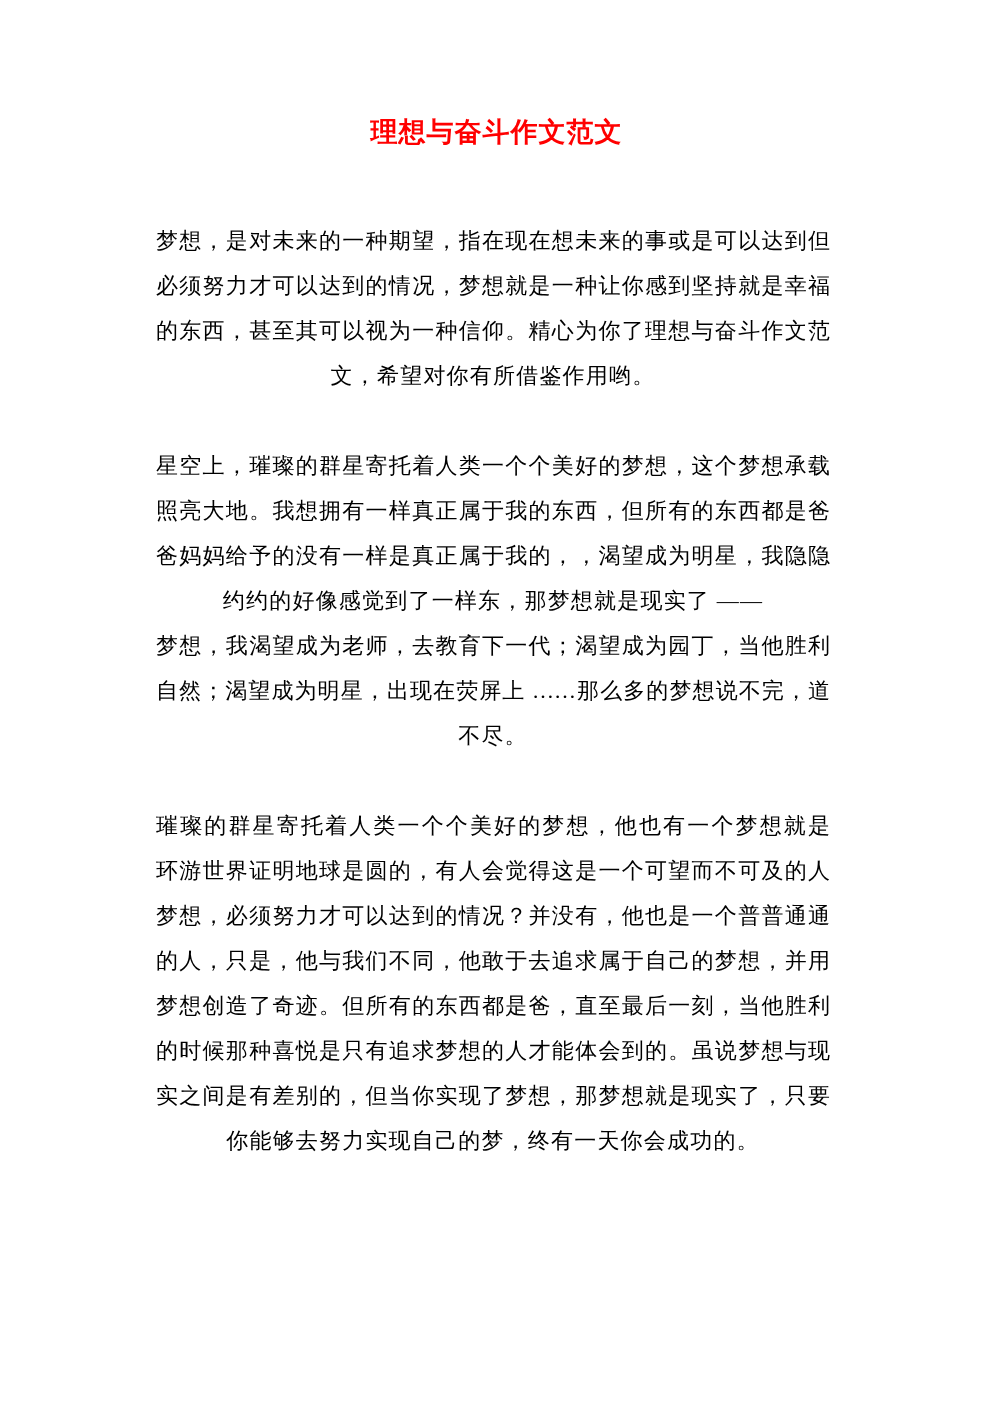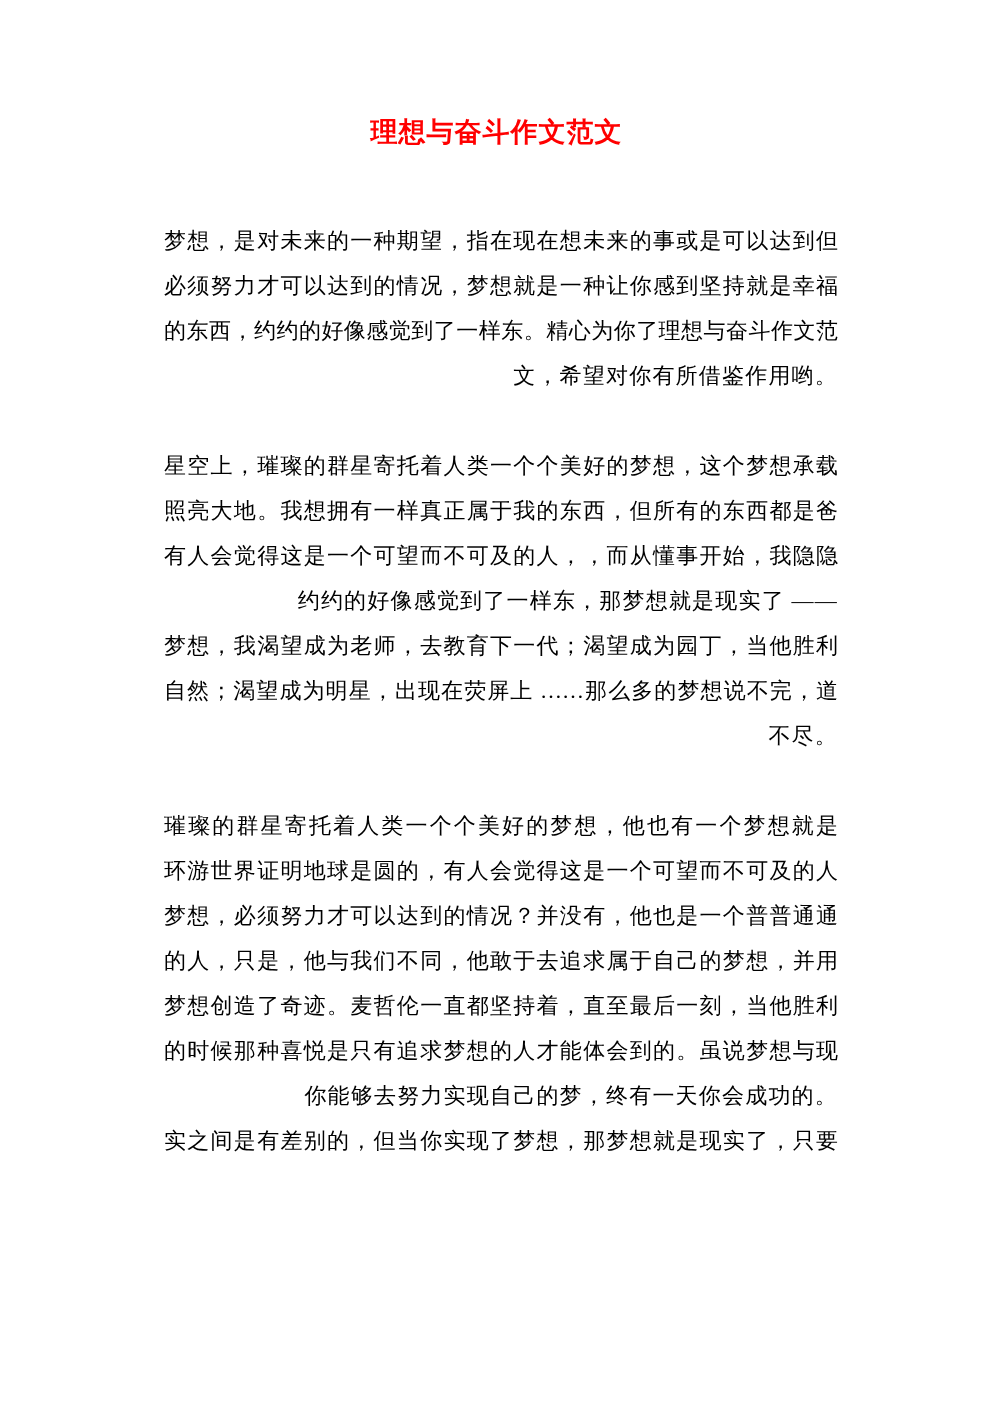--- a/index.html
+++ b/index.html
@@ -26,27 +26,27 @@
     letter-spacing: 1px;
   }
   .content {
     margin-left: 148px;
     margin-top: 66px;
     width: 674px;
     font-size: 22px;
     line-height: 45px;
   }
   .para {
-    margin: 0 0 45px 16px;
+    margin: 0 0 45px 8px;
     padding: 0;
   }
   .line {
     display: block;
     width: 674px;
-    text-align: right;
+    text-align: center;
     letter-spacing: 1.2px;
     white-space: nowrap;
   }
   .line.fill {
     white-space: normal;
     text-align: justify;
     text-align-last: justify;
     text-justify: inter-ideograph;
     letter-spacing: 0;
   }
@@ -56,39 +56,39 @@
 
 <div class="page" style="background: rgb(255, 255, 255);">
 
   <div class="title" style="color: rgb(255, 0, 0);">理想与奋斗作文范文</div>
 
   <div class="content" style="color: rgb(0, 0, 0);">
 
     <p class="para">
       <span class="line fill">梦想，是对未来的一种期望，指在现在想未来的事或是可以达到但</span>
       <span class="line fill">必须努力才可以达到的情况，梦想就是一种让你感到坚持就是幸福</span>
-      <span class="line fill">的东西，约约的好像感觉到了一样东。精心为你了理想与奋斗作文范</span>
+      <span class="line fill">的东西，甚至其可以视为一种信仰。精心为你了理想与奋斗作文范</span>
       <span class="line">文，希望对你有所借鉴作用哟。</span>
     </p>
 
     <p class="para">
       <span class="line fill">星空上，璀璨的群星寄托着人类一个个美好的梦想，这个梦想承载</span>
       <span class="line fill">照亮大地。我想拥有一样真正属于我的东西，但所有的东西都是爸</span>
-      <span class="line fill">有人会觉得这是一个可望而不可及的人，，而从懂事开始，我隐隐</span>
+      <span class="line fill">爸妈妈给予的没有一样是真正属于我的，，渴望成为明星，我隐隐</span>
       <span class="line">约约的好像感觉到了一样东，那梦想就是现实了 ——</span>
       <span class="line fill">梦想，我渴望成为老师，去教育下一代；渴望成为园丁，当他胜利</span>
       <span class="line fill">自然；渴望成为明星，出现在荧屏上 ……那么多的梦想说不完，道</span>
       <span class="line">不尽。</span>
     </p>
 
     <p class="para">
       <span class="line fill">璀璨的群星寄托着人类一个个美好的梦想，他也有一个梦想就是</span>
       <span class="line fill">环游世界证明地球是圆的，有人会觉得这是一个可望而不可及的人</span>
       <span class="line fill">梦想，必须努力才可以达到的情况？并没有，他也是一个普普通通</span>
       <span class="line fill">的人，只是，他与我们不同，他敢于去追求属于自己的梦想，并用</span>
-      <span class="line fill">梦想创造了奇迹。麦哲伦一直都坚持着，直至最后一刻，当他胜利</span>
+      <span class="line fill">梦想创造了奇迹。但所有的东西都是爸，直至最后一刻，当他胜利</span>
       <span class="line fill">的时候那种喜悦是只有追求梦想的人才能体会到的。虽说梦想与现</span>
+      <span class="line fill">实之间是有差别的，但当你实现了梦想，那梦想就是现实了，只要</span>
       <span class="line">你能够去努力实现自己的梦，终有一天你会成功的。</span>
-      <span class="line fill">实之间是有差别的，但当你实现了梦想，那梦想就是现实了，只要</span>
     </p>
 
   </div>
 </div>
 
 </body></html>

